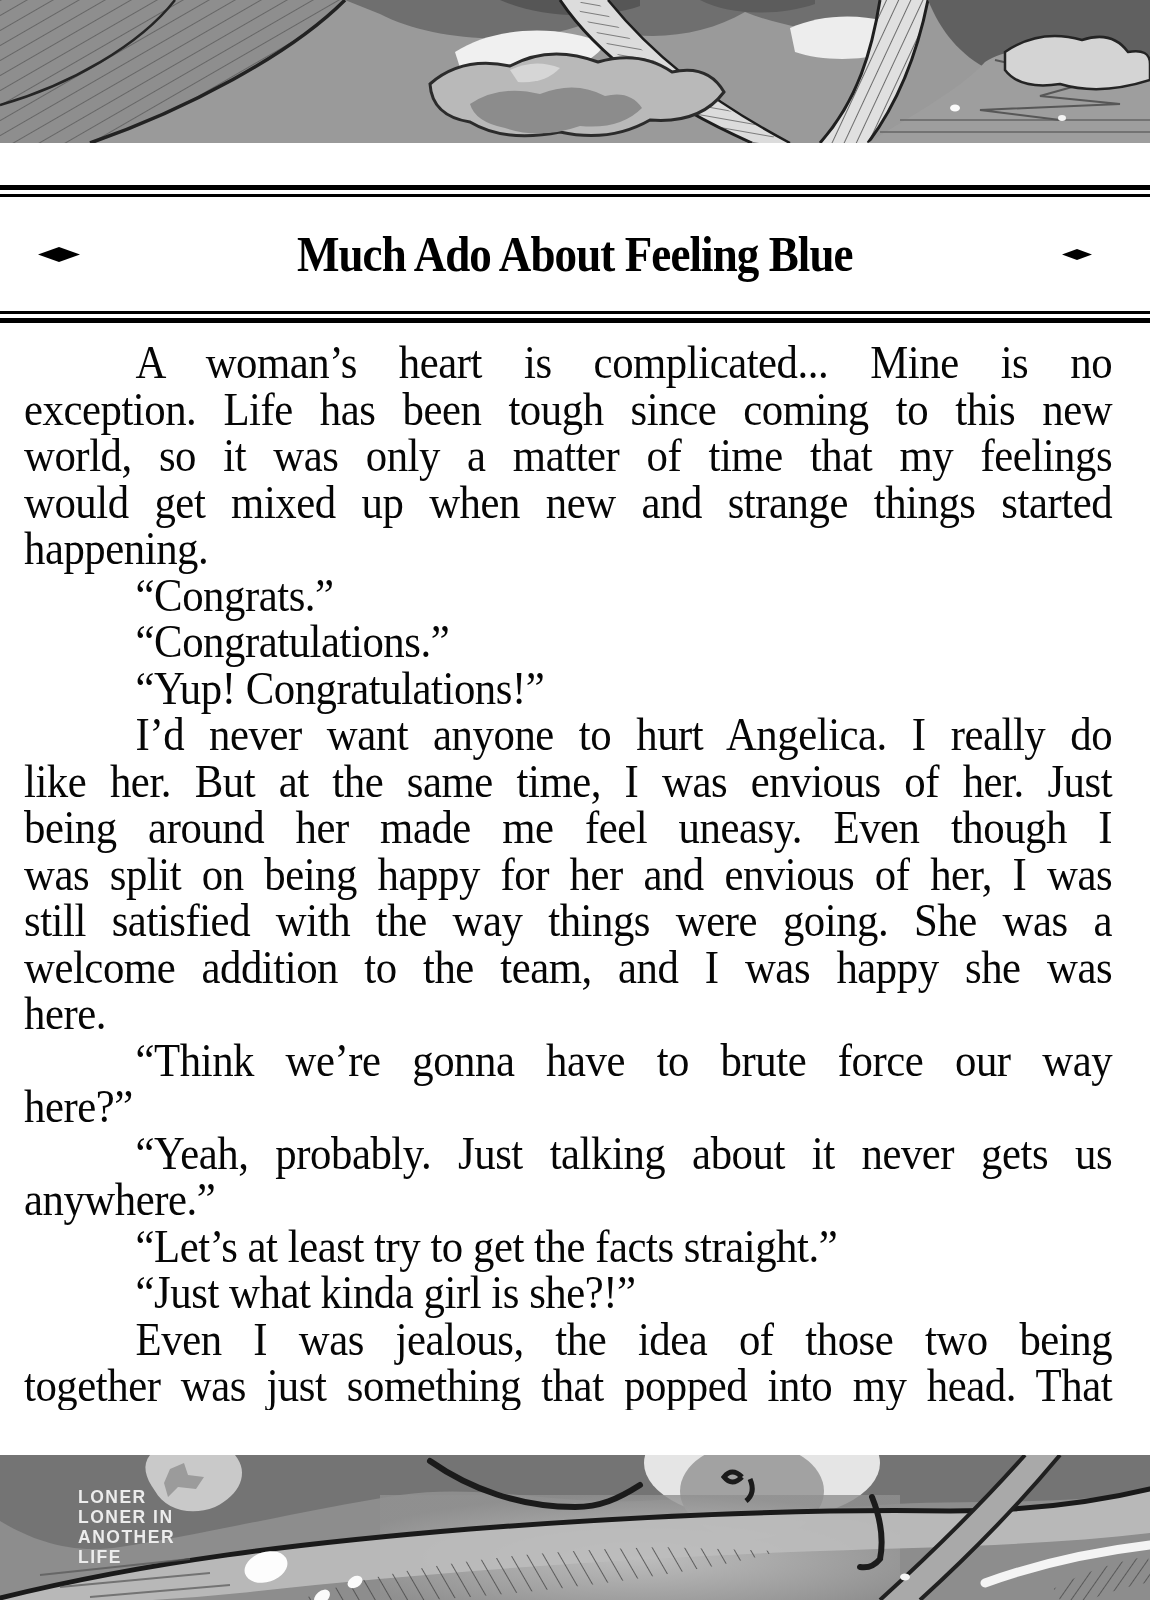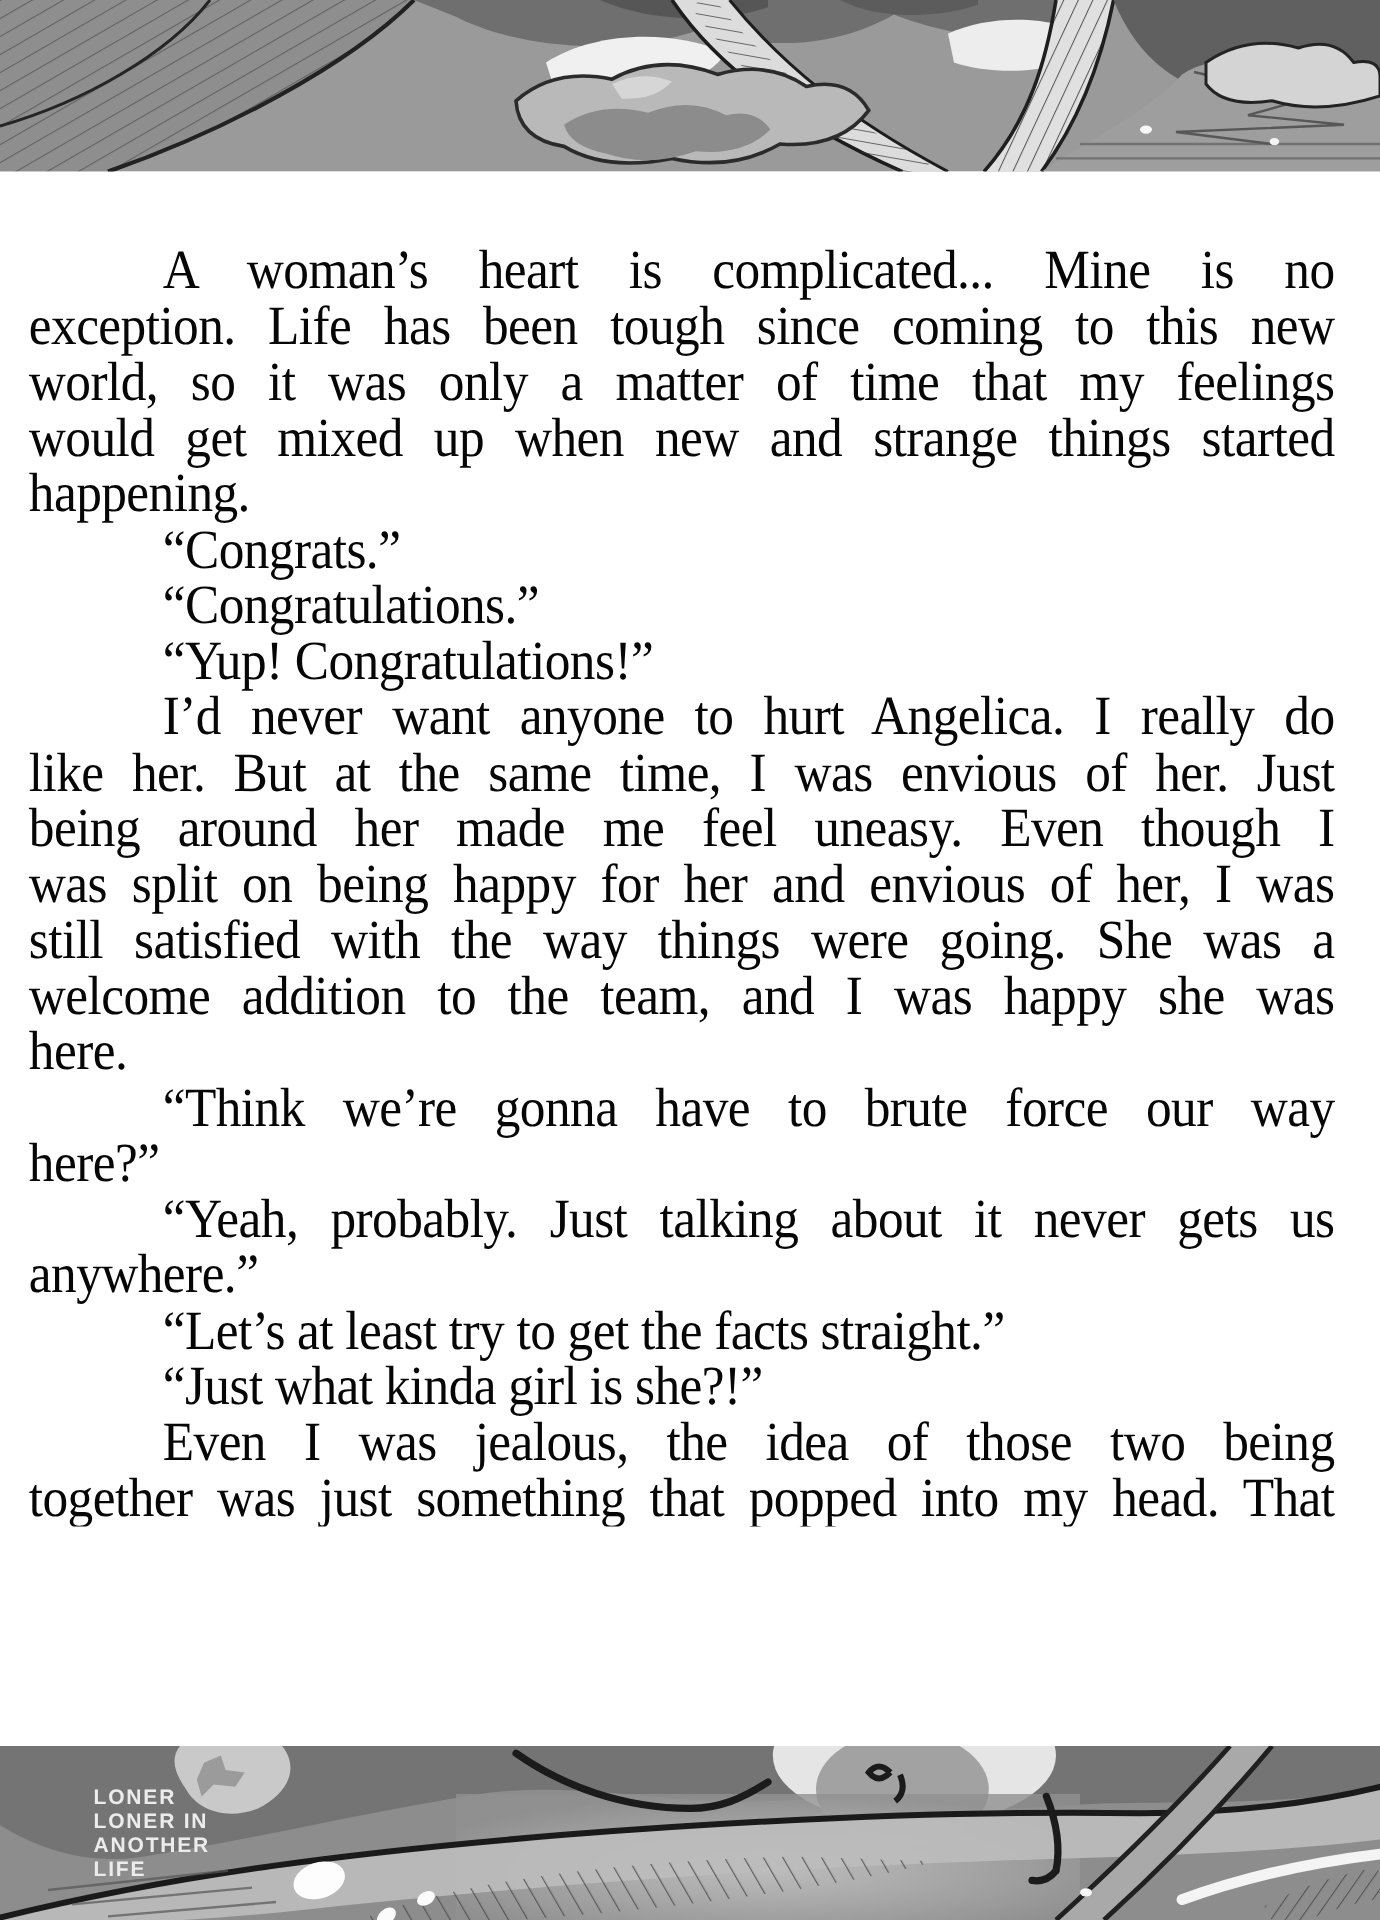--- a/index.html
+++ b/index.html
@@ -88,20 +88,35 @@
       <path d="M995 60 L1090 82 L1040 96 L1120 104 L980 110 L1060 120" stroke="#4a4a4a" stroke-width="2" fill="none" opacity=".85"></path>
       <path d="M1005 52 Q1040 28 1082 40 Q1112 30 1128 52 Q1150 48 1150 64 L1150 80 Q1100 96 1060 84 Q1020 90 1005 70 Z" fill="#d4d4d4" stroke="#242424" stroke-width="2.5"></path>
       <path d="M900 120 H1150 M880 132 H1150" stroke="#585858" stroke-width="2" opacity=".6"></path>
       <ellipse cx="955" cy="108" rx="5" ry="3.5" fill="#fafafa"></ellipse>
       <ellipse cx="1062" cy="118" rx="4" ry="3" fill="#f4f4f4"></ellipse>
     </svg>
   </div>
 
   <div class="gap-top"></div>
 
+  <div>
+    <div class="rule-thick"></div>
+    <div class="rule-gap"></div>
+    <div class="rule-thin"></div>
+
+    <div class="title-row">
+      <span class="diamond diamond-left"></span>
+      <h1 class="title">Much Ado About Feeling Blue</h1>
+      <span class="diamond diamond-right"></span>
+    </div>
+
+    <div class="rule-thin"></div>
+    <div class="rule-gap"></div>
+    <div class="rule-thick"></div>
+  </div>
 
   <div class="body-text">
       <div class="bodyline indent">A woman’s heart is complicated... Mine is no</div>
       <div class="bodyline">exception. Life has been tough since coming to this new</div>
       <div class="bodyline">world, so it was only a matter of time that my feelings</div>
       <div class="bodyline">would get mixed up when new and strange things started</div>
       <div class="bodyline end">happening.</div>
       <div class="bodyline indent end">“Congrats.”</div>
       <div class="bodyline indent end">“Congratulations.”</div>
       <div class="bodyline indent end">“Yup! Congratulations!”</div>

